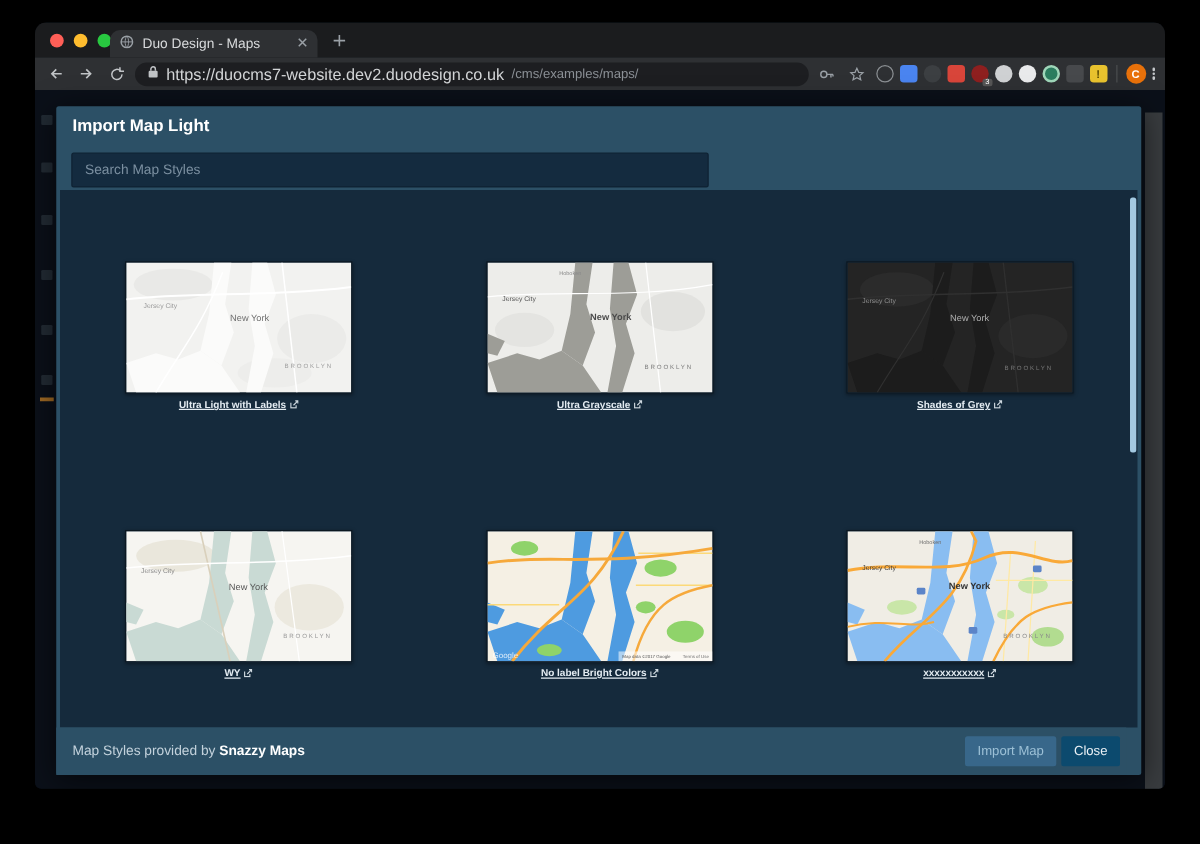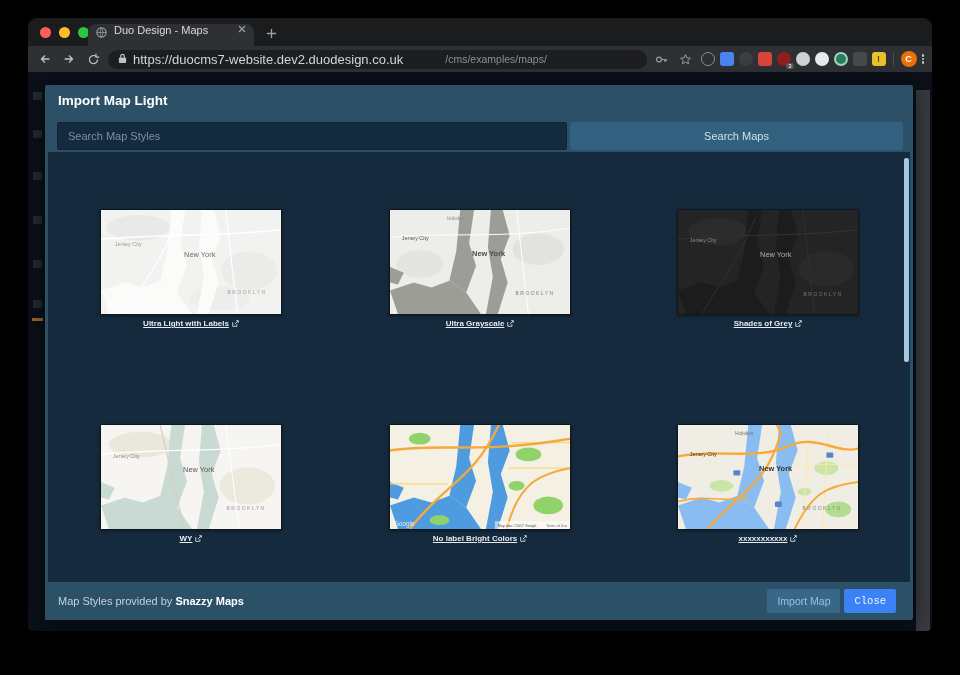--- a/index.html
+++ b/index.html
@@ -8,31 +8,31 @@
          font-family:"Liberation Sans",sans-serif;-webkit-font-smoothing:antialiased;}
   
   .bwindow{position:absolute;left:28px;top:18px;width:904px;height:613px;
            border-radius:9px 9px 5px 5px;overflow:hidden;background:#0b1019;
            box-shadow:0 8px 30px rgba(0,0,0,.8);}
   .tabstrip{position:absolute;left:0;top:0;right:0;height:28px;background:#1b1c1e;}
   .tlights{position:absolute;left:12px;top:9px;display:flex;gap:8px;}
   .tlight{width:11px;height:11px;border-radius:50%;}
   .tl-close{background:#ff5f57;}.tl-min{background:#febc2e;}.tl-max{background:#28c840;}
   .tab{position:absolute;left:60px;top:6px;width:166px;height:22px;background:#2e3033;
-       border-radius:8px 8px 0 0;display:flex;padding:0 8px;gap:7px;}
+       border-radius:8px 8px 0 0;display:flex;align-items:center;padding:0 8px;gap:7px;}
   .tab-title{font-size:11px;color:#d8dadc;white-space:nowrap;overflow:hidden;flex:1;}
   .tab-close{color:#9aa0a6;font-size:11px;line-height:1;cursor:default;}
   .newtab{position:absolute;left:238px;top:8px;color:#9aa0a6;font-size:15px;line-height:15px;}
   .toolbar{position:absolute;left:0;top:28px;right:0;height:26px;background:#2e3033;
            display:flex;align-items:center;padding:0 8px;gap:6px;}
   .navic{width:18px;height:18px;display:flex;align-items:center;justify-content:center;flex:none;}
   .urlbar{flex:1;height:19px;background:#1d1e21;border-radius:10px;display:flex;
           align-items:center;padding:0 10px;gap:6px;min-width:0;}
   .url-domain{font-size:13px;color:#d3d5d7;white-space:nowrap;}
-  .url-path{font-size:10.5px;color:#8b9096;white-space:nowrap;margin-left:36px;}
+  .url-path{font-size:10.5px;color:#8b9096;white-space:nowrap;}
   .exticons{display:flex;align-items:center;gap:5px;flex:none;}
   .ext{width:14px;height:14px;border-radius:3px;position:relative;flex:none;}
   .ext.round{border-radius:50%;}
   .badge{position:absolute;right:-3px;bottom:-3px;background:#555;color:#fff;font-size:6px;
          padding:0 2px;border-radius:2px;}
   .ext-sep{width:1px;height:14px;background:#4a4c4f;margin:0 2px;}
   .avatar{width:16px;height:16px;border-radius:50%;background:#e8710a;color:#fff;
           font-size:9px;font-weight:bold;display:flex;align-items:center;justify-content:center;}
   .dots{color:#c5c8cb;font-size:12px;letter-spacing:0;line-height:1;display:flex;flex-direction:column;gap:1px;align-items:center;}
   .dots i{width:2.5px;height:2.5px;background:#c5c8cb;border-radius:50%;display:block;}
@@ -68,21 +68,21 @@
             font-size:8px;font-weight:bold;color:#e4ecf2;text-decoration:underline;}
   .t1{left:52px;top:57px;}  .t2{left:341px;top:57px;}  .t3{left:629px;top:57px;}
   .t4{left:52px;top:272px;} .t5{left:341px;top:272px;} .t6{left:629px;top:272px;}
   .m-footer{position:absolute;left:0;right:12px;bottom:0;height:38px;background:#2c5066;
             display:flex;align-items:center;padding:0 5px 0 13px;}
   .f-text{font-size:11px;color:#c3d2dc;flex:1;}
   .f-link{color:#ffffff;font-weight:bold;}
   .f-btn{border:none;border-radius:2px;font-size:10.5px;padding:6px 10px;margin-left:4px;
          font-family:"Liberation Sans",sans-serif;cursor:pointer;}
   .f-import{background:#38678a;color:#9cc0d6;}
-  .f-close{background:#3b82f6;color:#eef3f7;font-family:Liberation Mono, monospace;}
+  .f-close{background:#0c4a6e;color:#eef3f7;}
   svg text{font-family:"Liberation Sans",sans-serif;}
 </style>
 </head>
 <body>
 
 <div class="stage">
   <div class="bwindow">
 
     <div class="tabstrip">
       <div class="tlights">
@@ -203,21 +203,20 @@
       <span class="sb-glyph" style="top:188px;"></span>
       <span class="sb-glyph" style="top:228px;"></span>
       <span class="sb-dash" style="top:246px;"></span>
       <div class="pg-scroll"></div>
     </div>
   </div>
 
   <div class="modal">
     <div class="m-title">Import Map Light</div>
     <input class="m-search" type="text" placeholder="Search Map Styles" style="">
-    <button class="m-searchbtn">Search Maps</button>
 
     <div class="m-content">
 
       <div class="tile t1">
         <svg class="tile-map" viewBox="0 0 182 106" preserveAspectRatio="none">
           <rect width="182" height="106" fill="#f2f2f0"></rect>
           <ellipse cx="38" cy="18" rx="32" ry="13" fill="#e9e9e7"></ellipse>
           <ellipse cx="150" cy="62" rx="28" ry="20" fill="#ebebe9"></ellipse>
           <ellipse cx="120" cy="90" rx="30" ry="12" fill="#ededeb"></ellipse>
           <polygon points="71,0 85,0 80,34 87,57 77,84 60,72 67,42" fill="#fbfbfa"></polygon>

